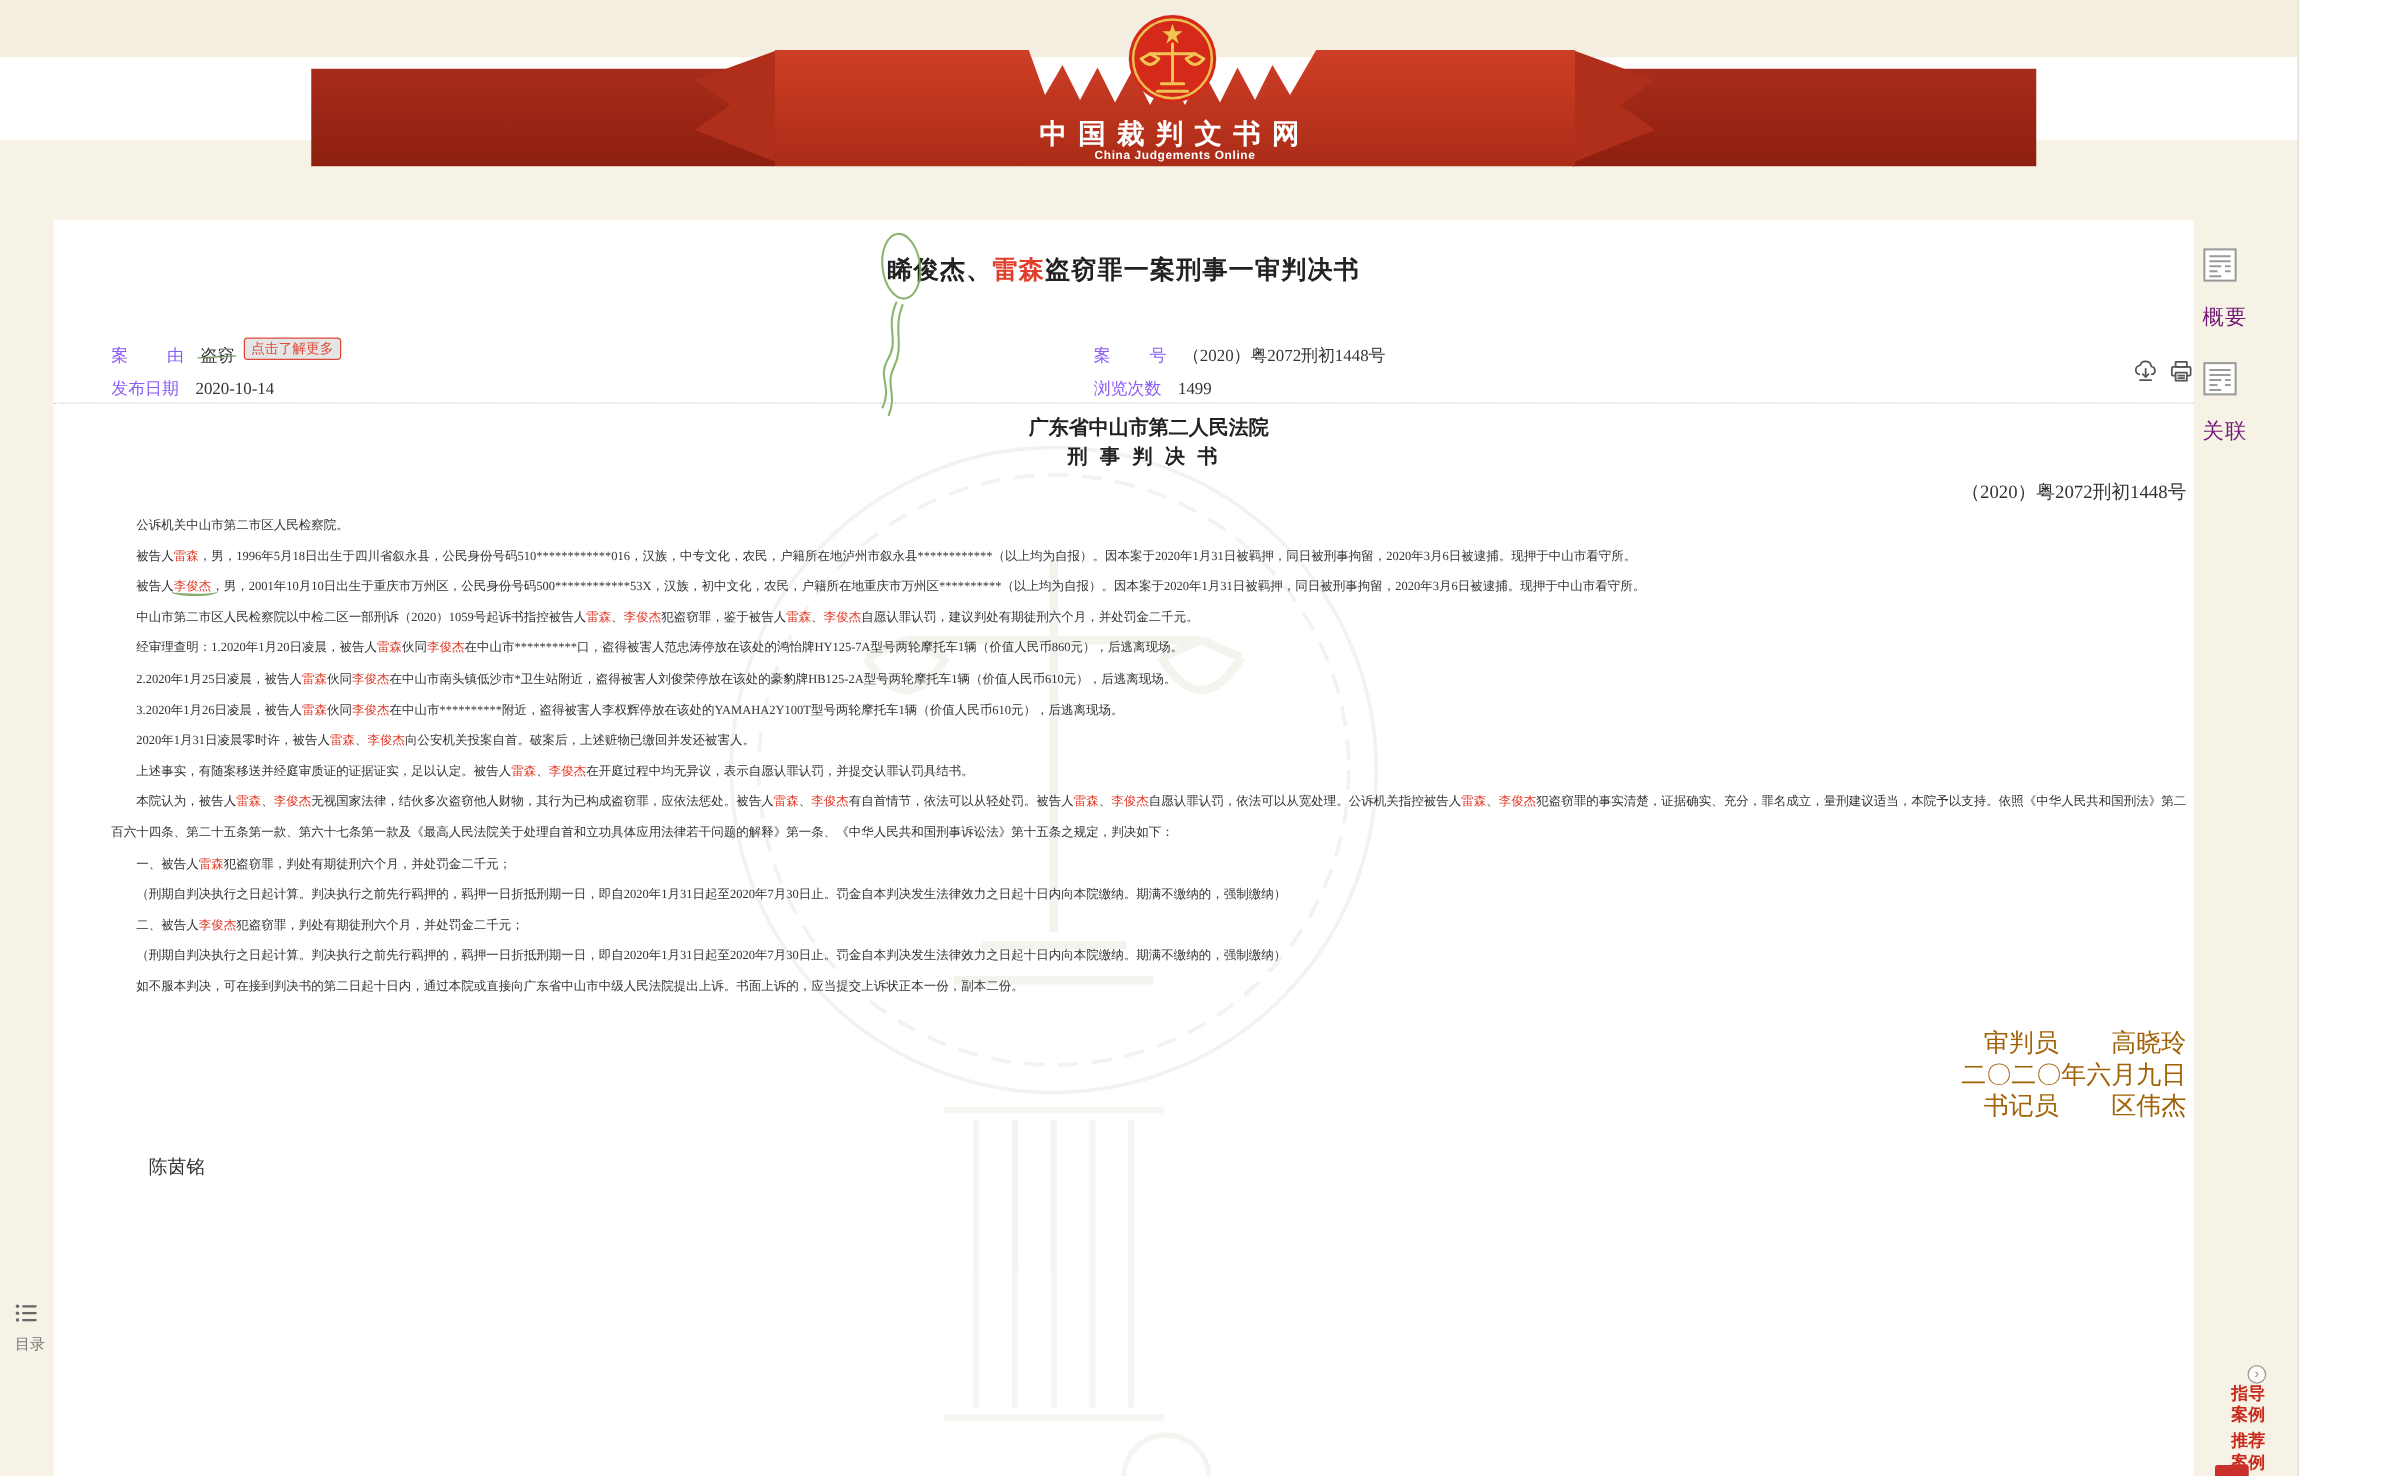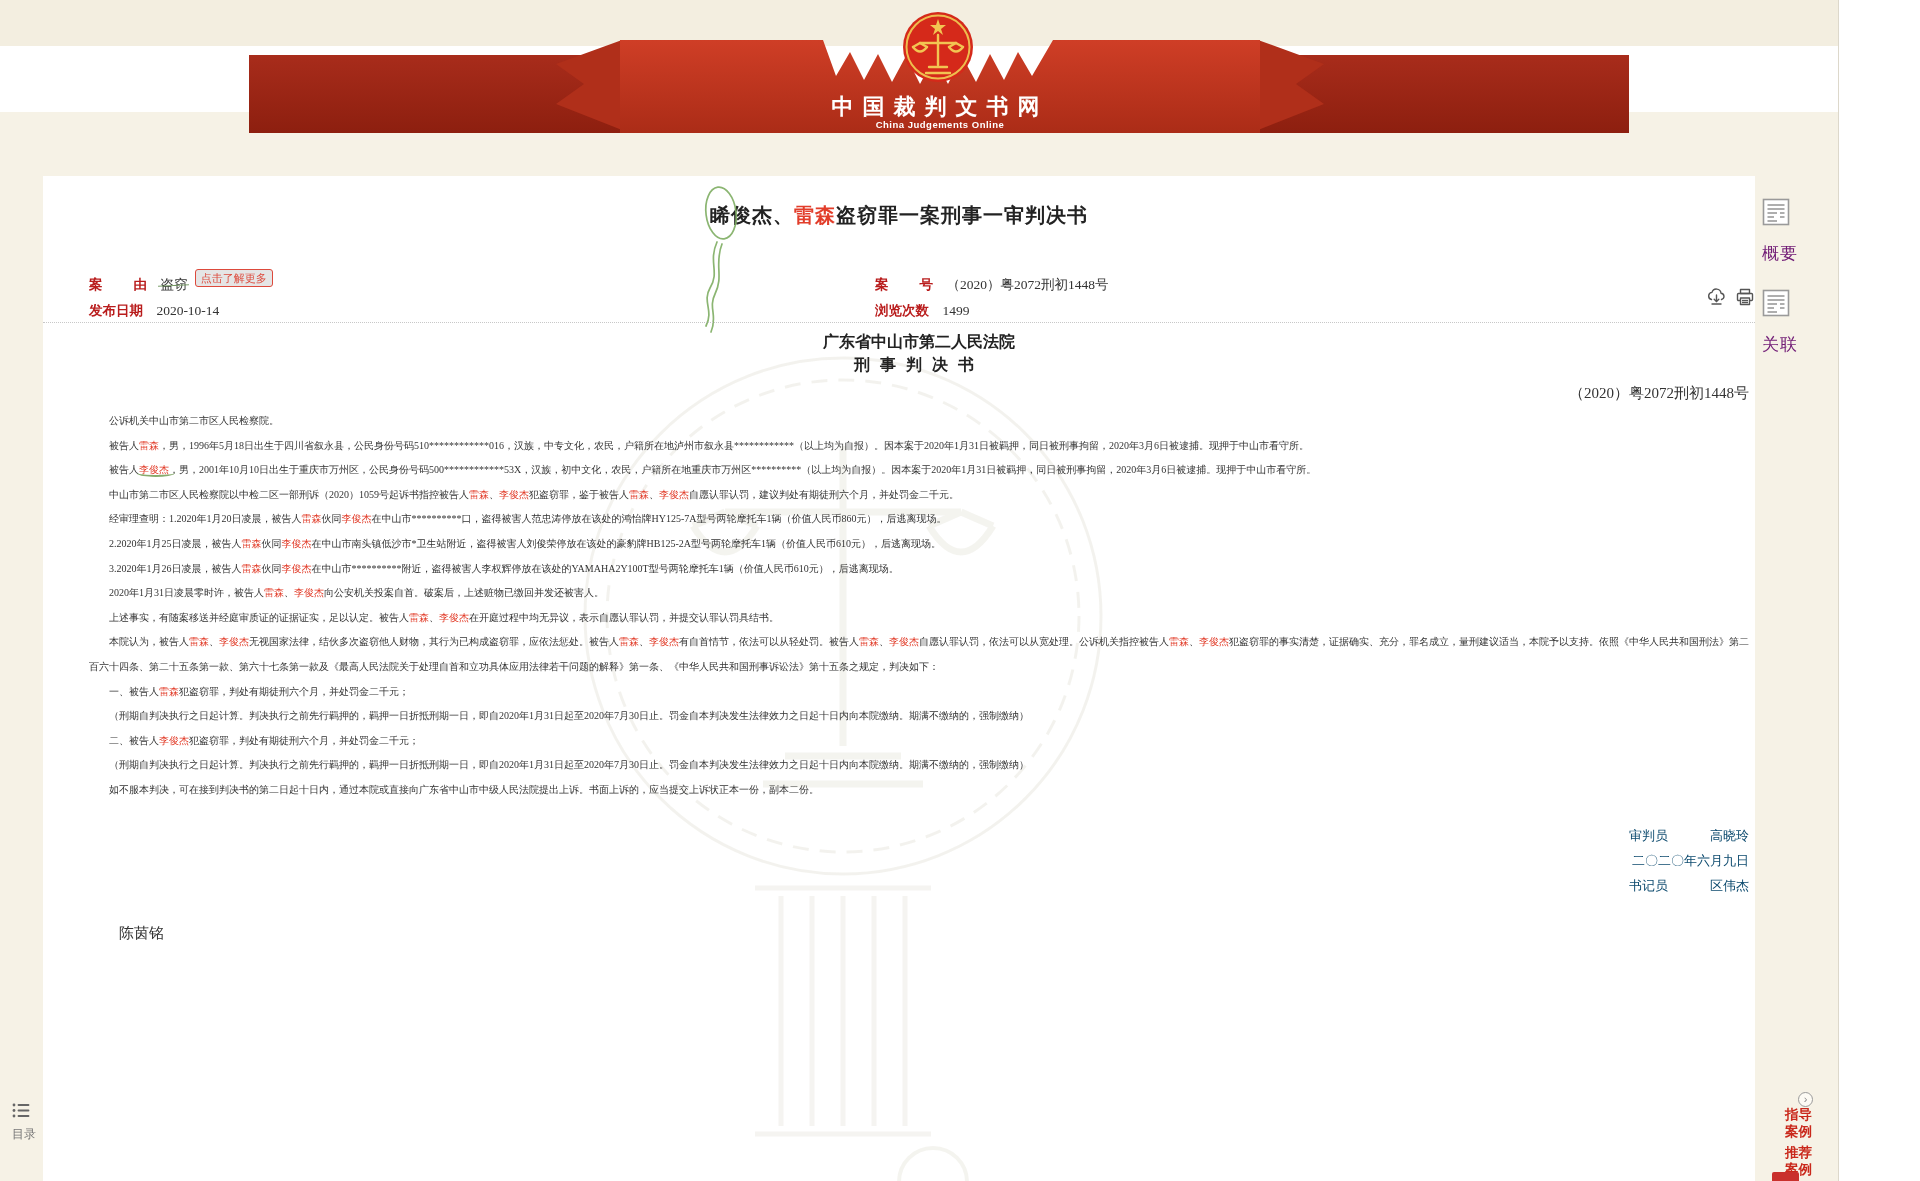--- a/index.html
+++ b/index.html
@@ -24,21 +24,21 @@
   
   .doc-card{position:absolute;left:43px;top:176px;width:1712px;height:1042px;background:#ffffff;}
   .watermark{position:absolute;left:420px;top:140px;z-index:0;opacity:.6;}
   .doc-title{position:absolute;top:26px;left:0;width:100%;text-align:center;font-size:20px;
     font-weight:bold;color:#222;letter-spacing:1px;z-index:2;}
   .title-wrap{position:relative;display:inline-block;}
   .title-annot{position:absolute;left:-8px;top:-16px;overflow:visible;pointer-events:none;}
   .red-name{color:#e23d2a;}
   .meta{position:absolute;top:100px;left:46px;right:46px;height:46px;font-size:13.5px;z-index:2;}
   .meta-row{position:absolute;left:0;right:0;}
-  .meta-label{display:inline-block;color:#b91c1c;font-weight:bold;}
+  .meta-label{display:inline-block;color:#8b5cf6;}
   .meta-label.just{width:58px;text-align:justify;text-align-last:justify;}
   .meta-val{color:#333;margin-left:10px;}
   .meta-col-r{position:absolute;left:786px;top:0;}
   .badge{display:inline-block;margin-left:4px;position:relative;top:-7px;font-size:11px;
     color:#dd4a3c;border:1px solid #dd4a3c;border-radius:3px;padding:0 5px;line-height:16px;
     font-family:"Liberation Sans","DejaVu Sans",sans-serif;cursor:pointer;background:#e5e5e5;}
   .green-strike{position:relative;}
   .green-strike::after{content:"";position:absolute;left:-2px;right:-2px;top:8px;
     border-top:1.6px solid rgba(106,148,88,.9);transform:rotate(-3deg);}
   .divider{position:absolute;top:146px;left:0;width:100%;border-bottom:1px dotted #c8c8c8;z-index:2;}
@@ -46,31 +46,31 @@
   .dl-icons svg{cursor:pointer;}
   .content{position:absolute;top:148px;left:46px;width:1660px;z-index:2;}
   .court{margin-top:8px;text-align:center;font-size:16px;font-weight:bold;color:#222;}
   .doc-type{margin-top:2px;text-align:center;font-size:16px;font-weight:bold;color:#222;letter-spacing:10px;}
   .case-no{margin-top:8px;text-align:right;font-size:15px;color:#333;}
   .body-text{margin-top:6px;}
   .body-text p{margin:0;font-size:10px;line-height:24.6px;text-align:justify;text-indent:2em;color:#333;}
   .green-underline{position:relative;}
   .green-underline::after{content:"";position:absolute;left:-2px;right:-6px;bottom:-2px;height:6px;
     border-bottom:2px solid rgba(122,163,94,.9);border-radius:0 0 60% 40%;transform:rotate(1.5deg);}
-  .signature{margin-top:20px;text-align:right;font-size:13px;line-height:25px;color:#0c4a6e;}
+  .signature{margin-top:20px;text-align:right;font-size:20px;line-height:25px;color:#a16207;}
   .sig-name{display:inline-block;margin-left:42px;}
   .clerk-extra{margin-top:26px;font-size:15px;text-indent:2em;color:#333;}
   
   .rail{position:absolute;left:1762px;top:198px;width:60px;z-index:4;
     font-family:"Liberation Sans","DejaVu Sans",sans-serif;}
   .rail-item{margin-bottom:24px;cursor:pointer;}
   .rail-item svg{display:block;}
   .rail-label{margin-top:16px;font-size:17px;color:#701a75;letter-spacing:1px;}
   
-  .toc{position:absolute;left:12px;top:1102px;z-index:4;cursor:pointer;
+  .toc{position:absolute;left:12px;top:1042px;z-index:4;cursor:pointer;
     font-family:"Liberation Sans","DejaVu Sans",sans-serif;}
   .toc-label{margin-top:3px;font-size:12px;color:#777;}
   
   .promo{position:absolute;left:1770px;top:1092px;width:50px;z-index:4;
     font-family:"Liberation Sans","DejaVu Sans",sans-serif;}
   .promo-expand{position:absolute;left:28px;top:0;width:15px;height:15px;border:1px solid #9a9a9a;
     border-radius:50%;color:#8a8a8a;font-size:11px;line-height:13px;text-align:center;
     background:#fdfbf4;cursor:pointer;box-sizing:border-box;}
   .promo-item{position:absolute;left:15px;width:30px;font-size:13.5px;font-weight:bold;
     color:#c9281b;line-height:17px;cursor:pointer;}

